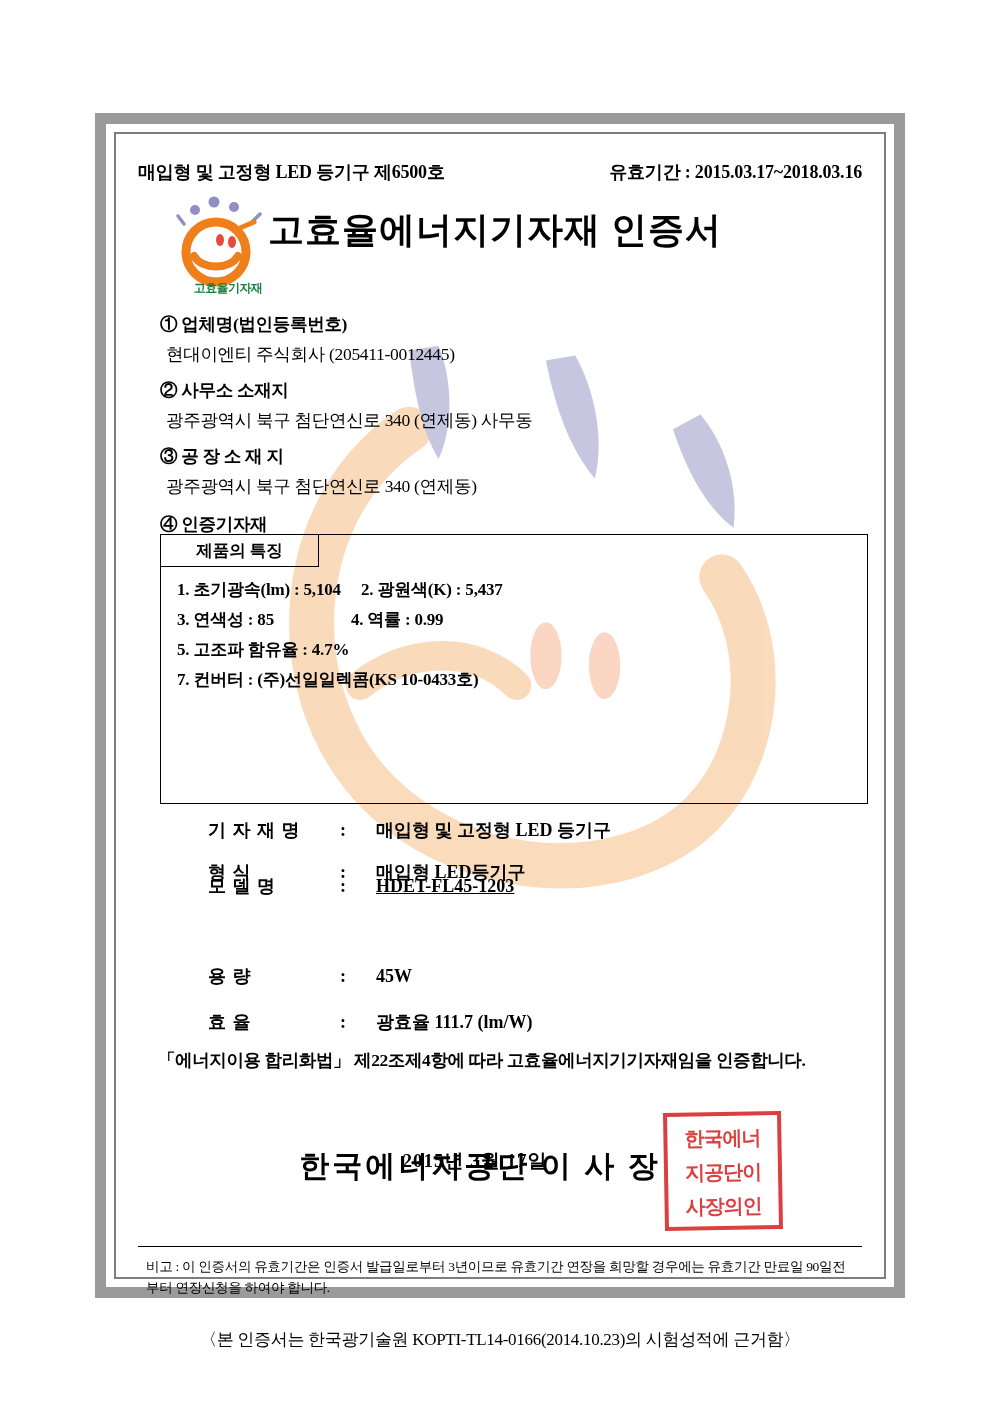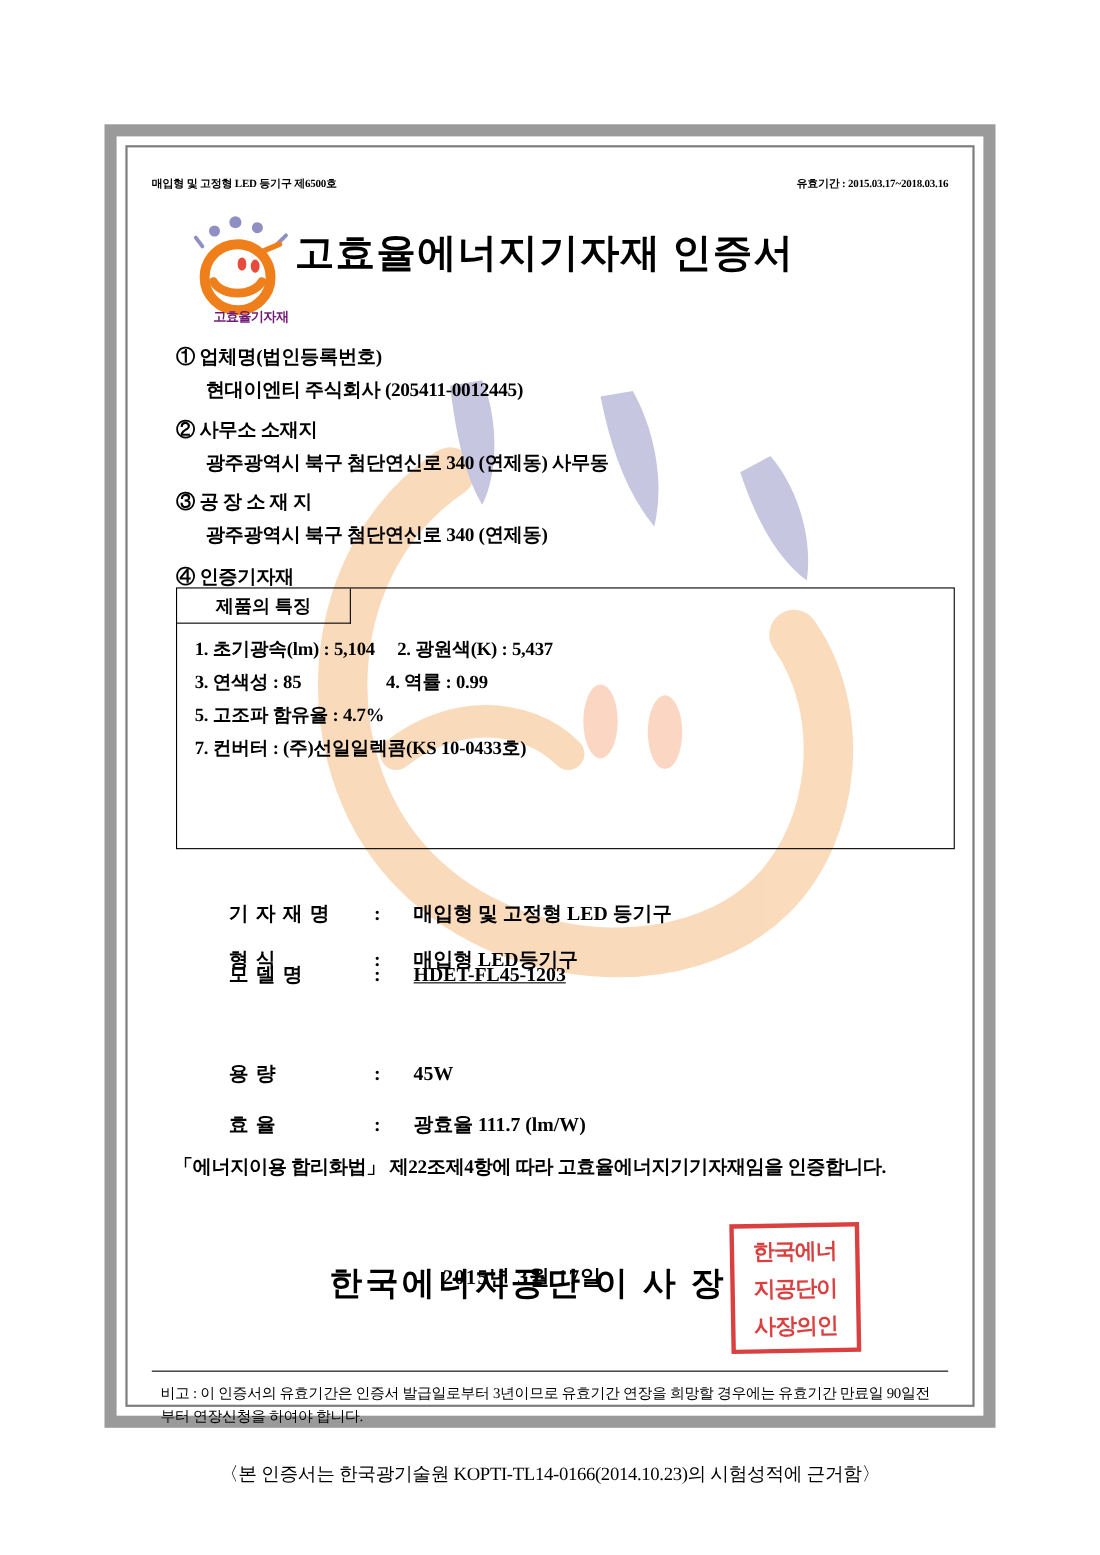--- a/index.html
+++ b/index.html
@@ -56,21 +56,21 @@
   }
 
   
   .hdr {
     position: absolute;
     top: 26px;
     left: 22px;
     right: 22px;
     display: flex;
     justify-content: space-between;
-    font-size: 10px;
+    font-size: 18px;
     font-family: "Liberation Serif", serif;
     font-weight: bold;
   }
   .hdr-left { letter-spacing: -0.2px; }
   .hdr-right { letter-spacing: -0.2px; }
 
   
   .title-row {
     position: absolute;
     top: 58px;
@@ -86,21 +86,21 @@
     height: 108px;
   }
   .logo-caption {
     position: absolute;
     left: 52px;
     top: 88px;
     width: 120px;
     text-align: center;
     font-size: 12px;
     font-weight: bold;
-    color: #701a75;
+    color: #15803d;
     letter-spacing: -0.6px;
   }
   .main-title {
     position: absolute;
     left: 152px;
     top: 14px;
     font-size: 36px;
     font-weight: bold;
     letter-spacing: 1px;
     font-family: Liberation Serif, serif;
@@ -109,37 +109,37 @@
   
   .item {
     position: absolute;
     left: 44px;
     font-size: 17.5px;
     font-weight: bold;
     letter-spacing: -0.3px;
   }
   .item .sub {
     display: block;
-    margin-left: 27px;
+    margin-left: 6px;
     margin-top: 6px;
     font-size: 17.5px;
-    font-weight: bold;
+    font-weight: normal;
   }
   #item1 { top: 178px; }
   #item2 { top: 244px; }
   #item3 { top: 310px; }
   #item4 { top: 378px; }
 
   
   .feat-box {
     position: absolute;
     left: 44px;
     top: 400px;
     width: 708px;
-    height: 238px;
+    height: 270px;
     border: 1.6px solid #000;
     box-sizing: border-box;
   }
   .feat-tab {
     position: absolute;
     left: 0;
     top: 0;
     width: 158px;
     height: 32px;
     border-right: 1.6px solid #000;

